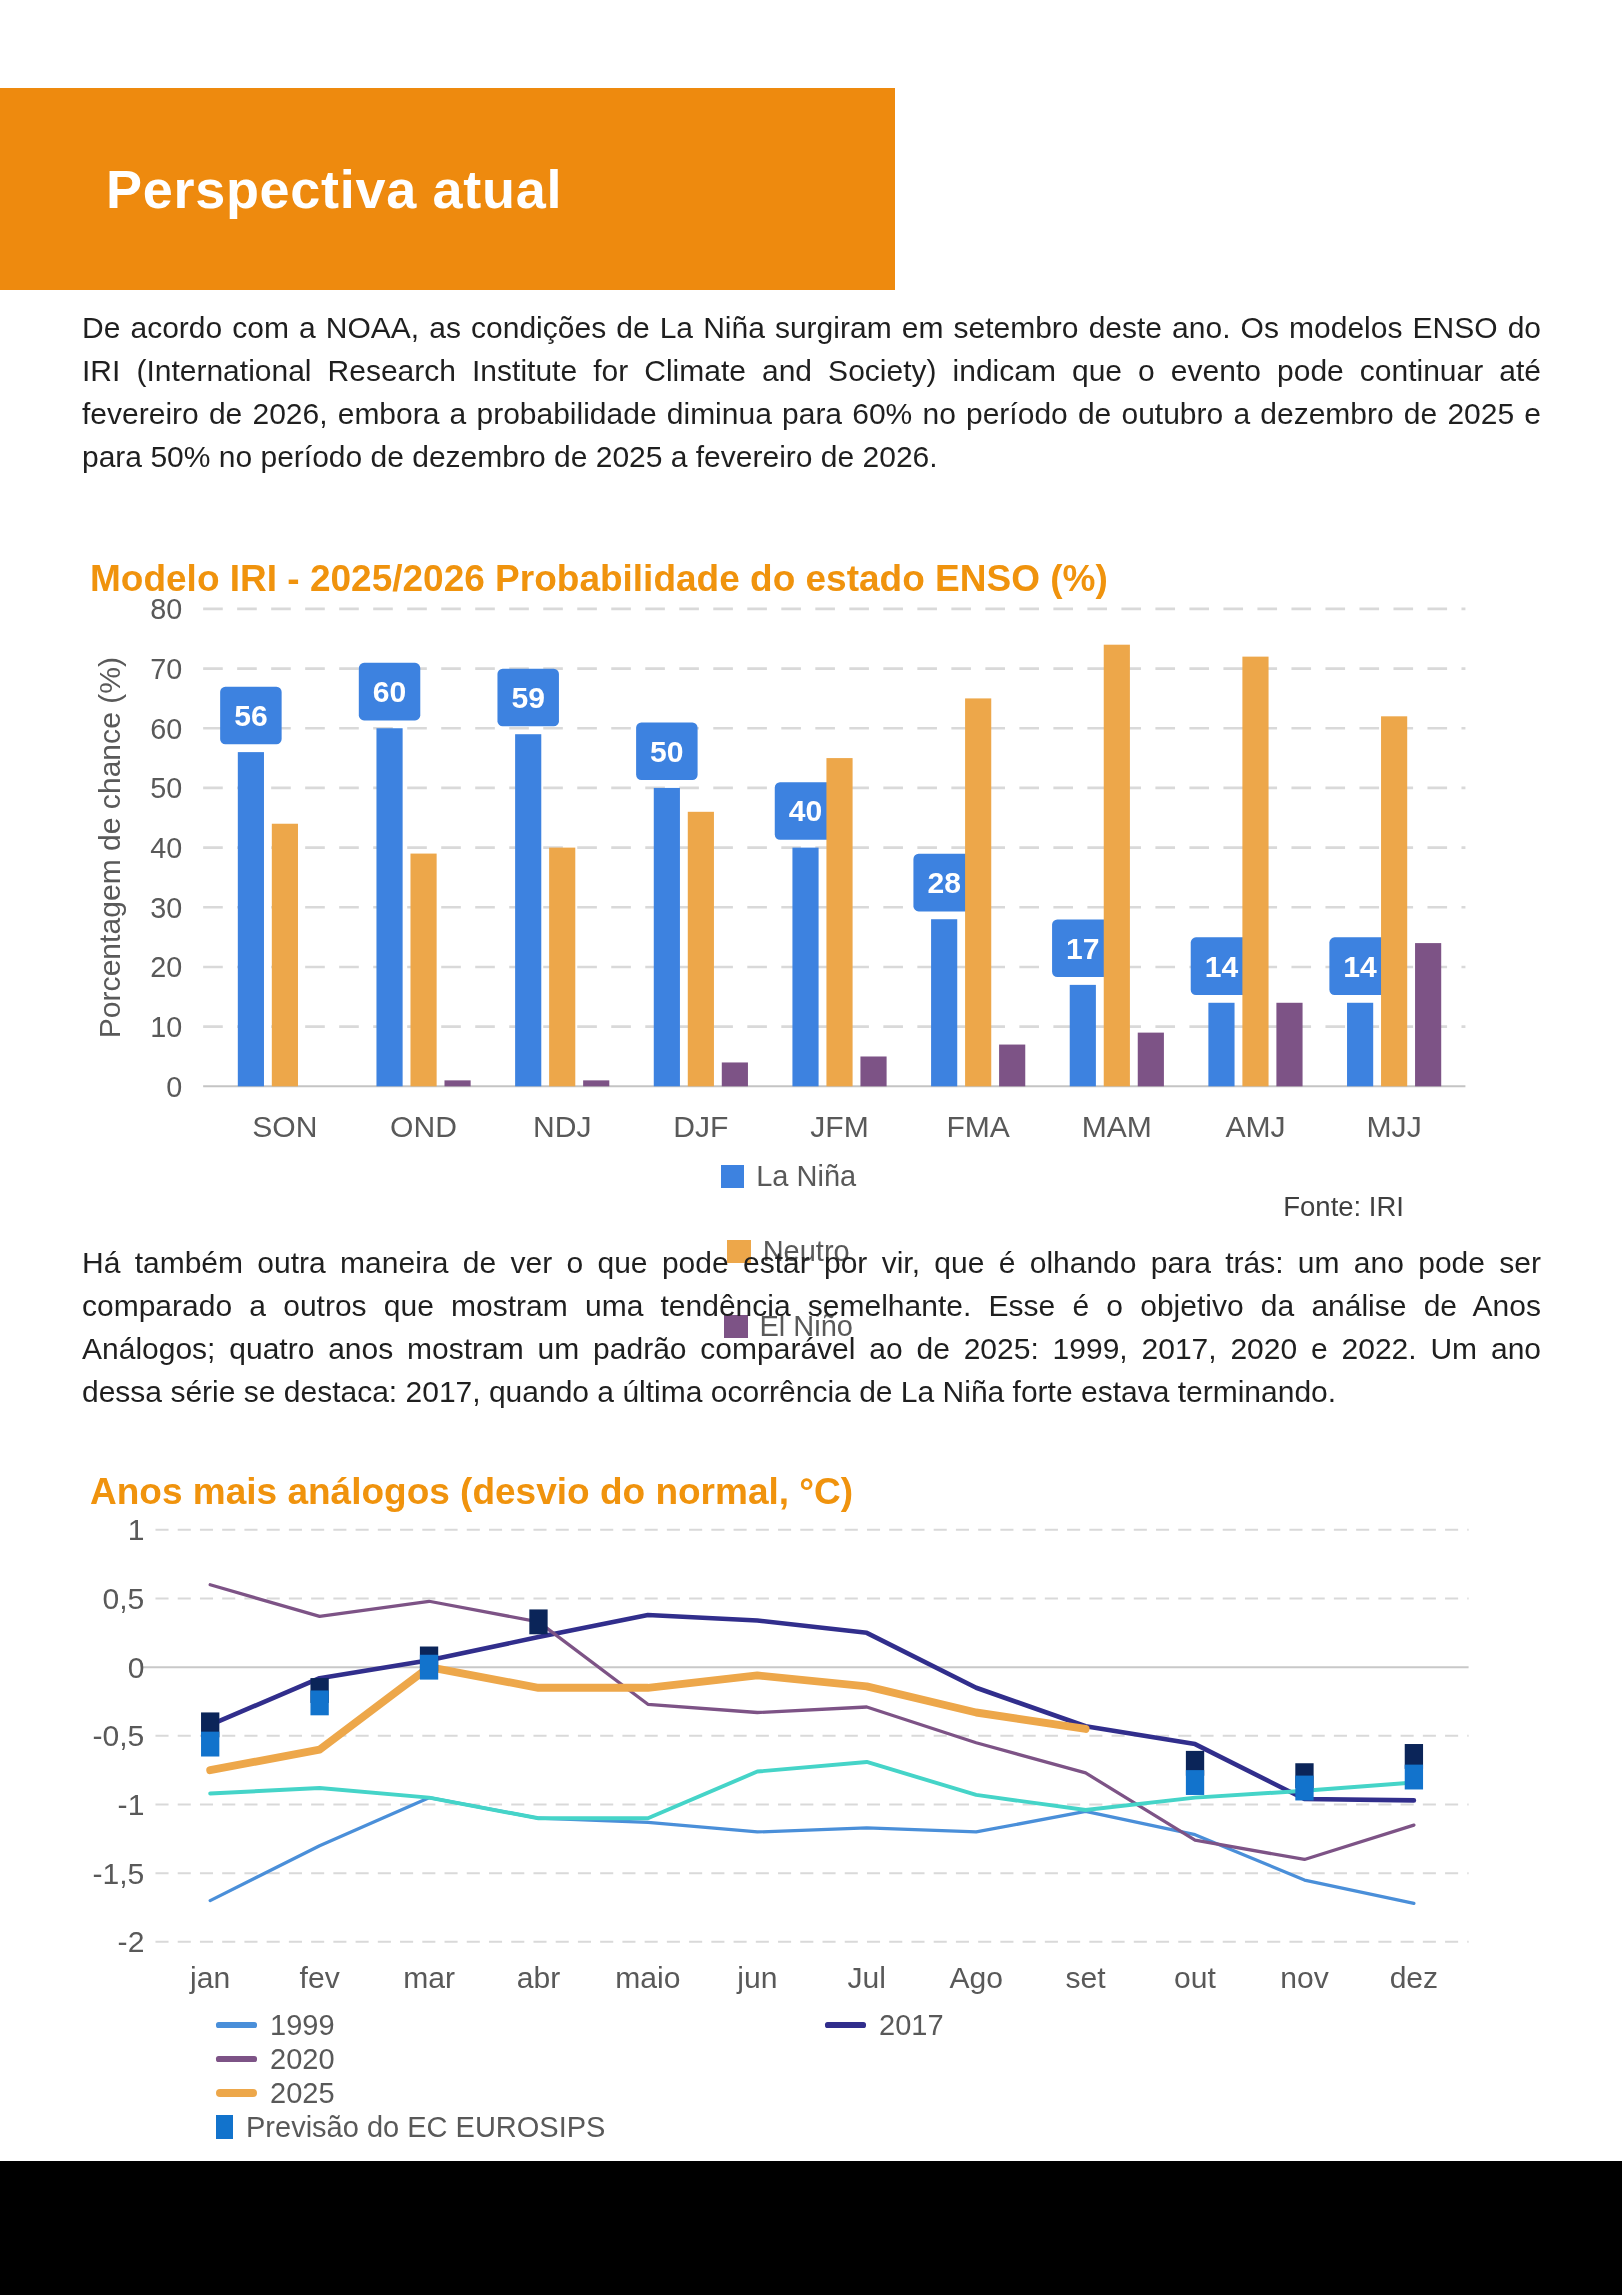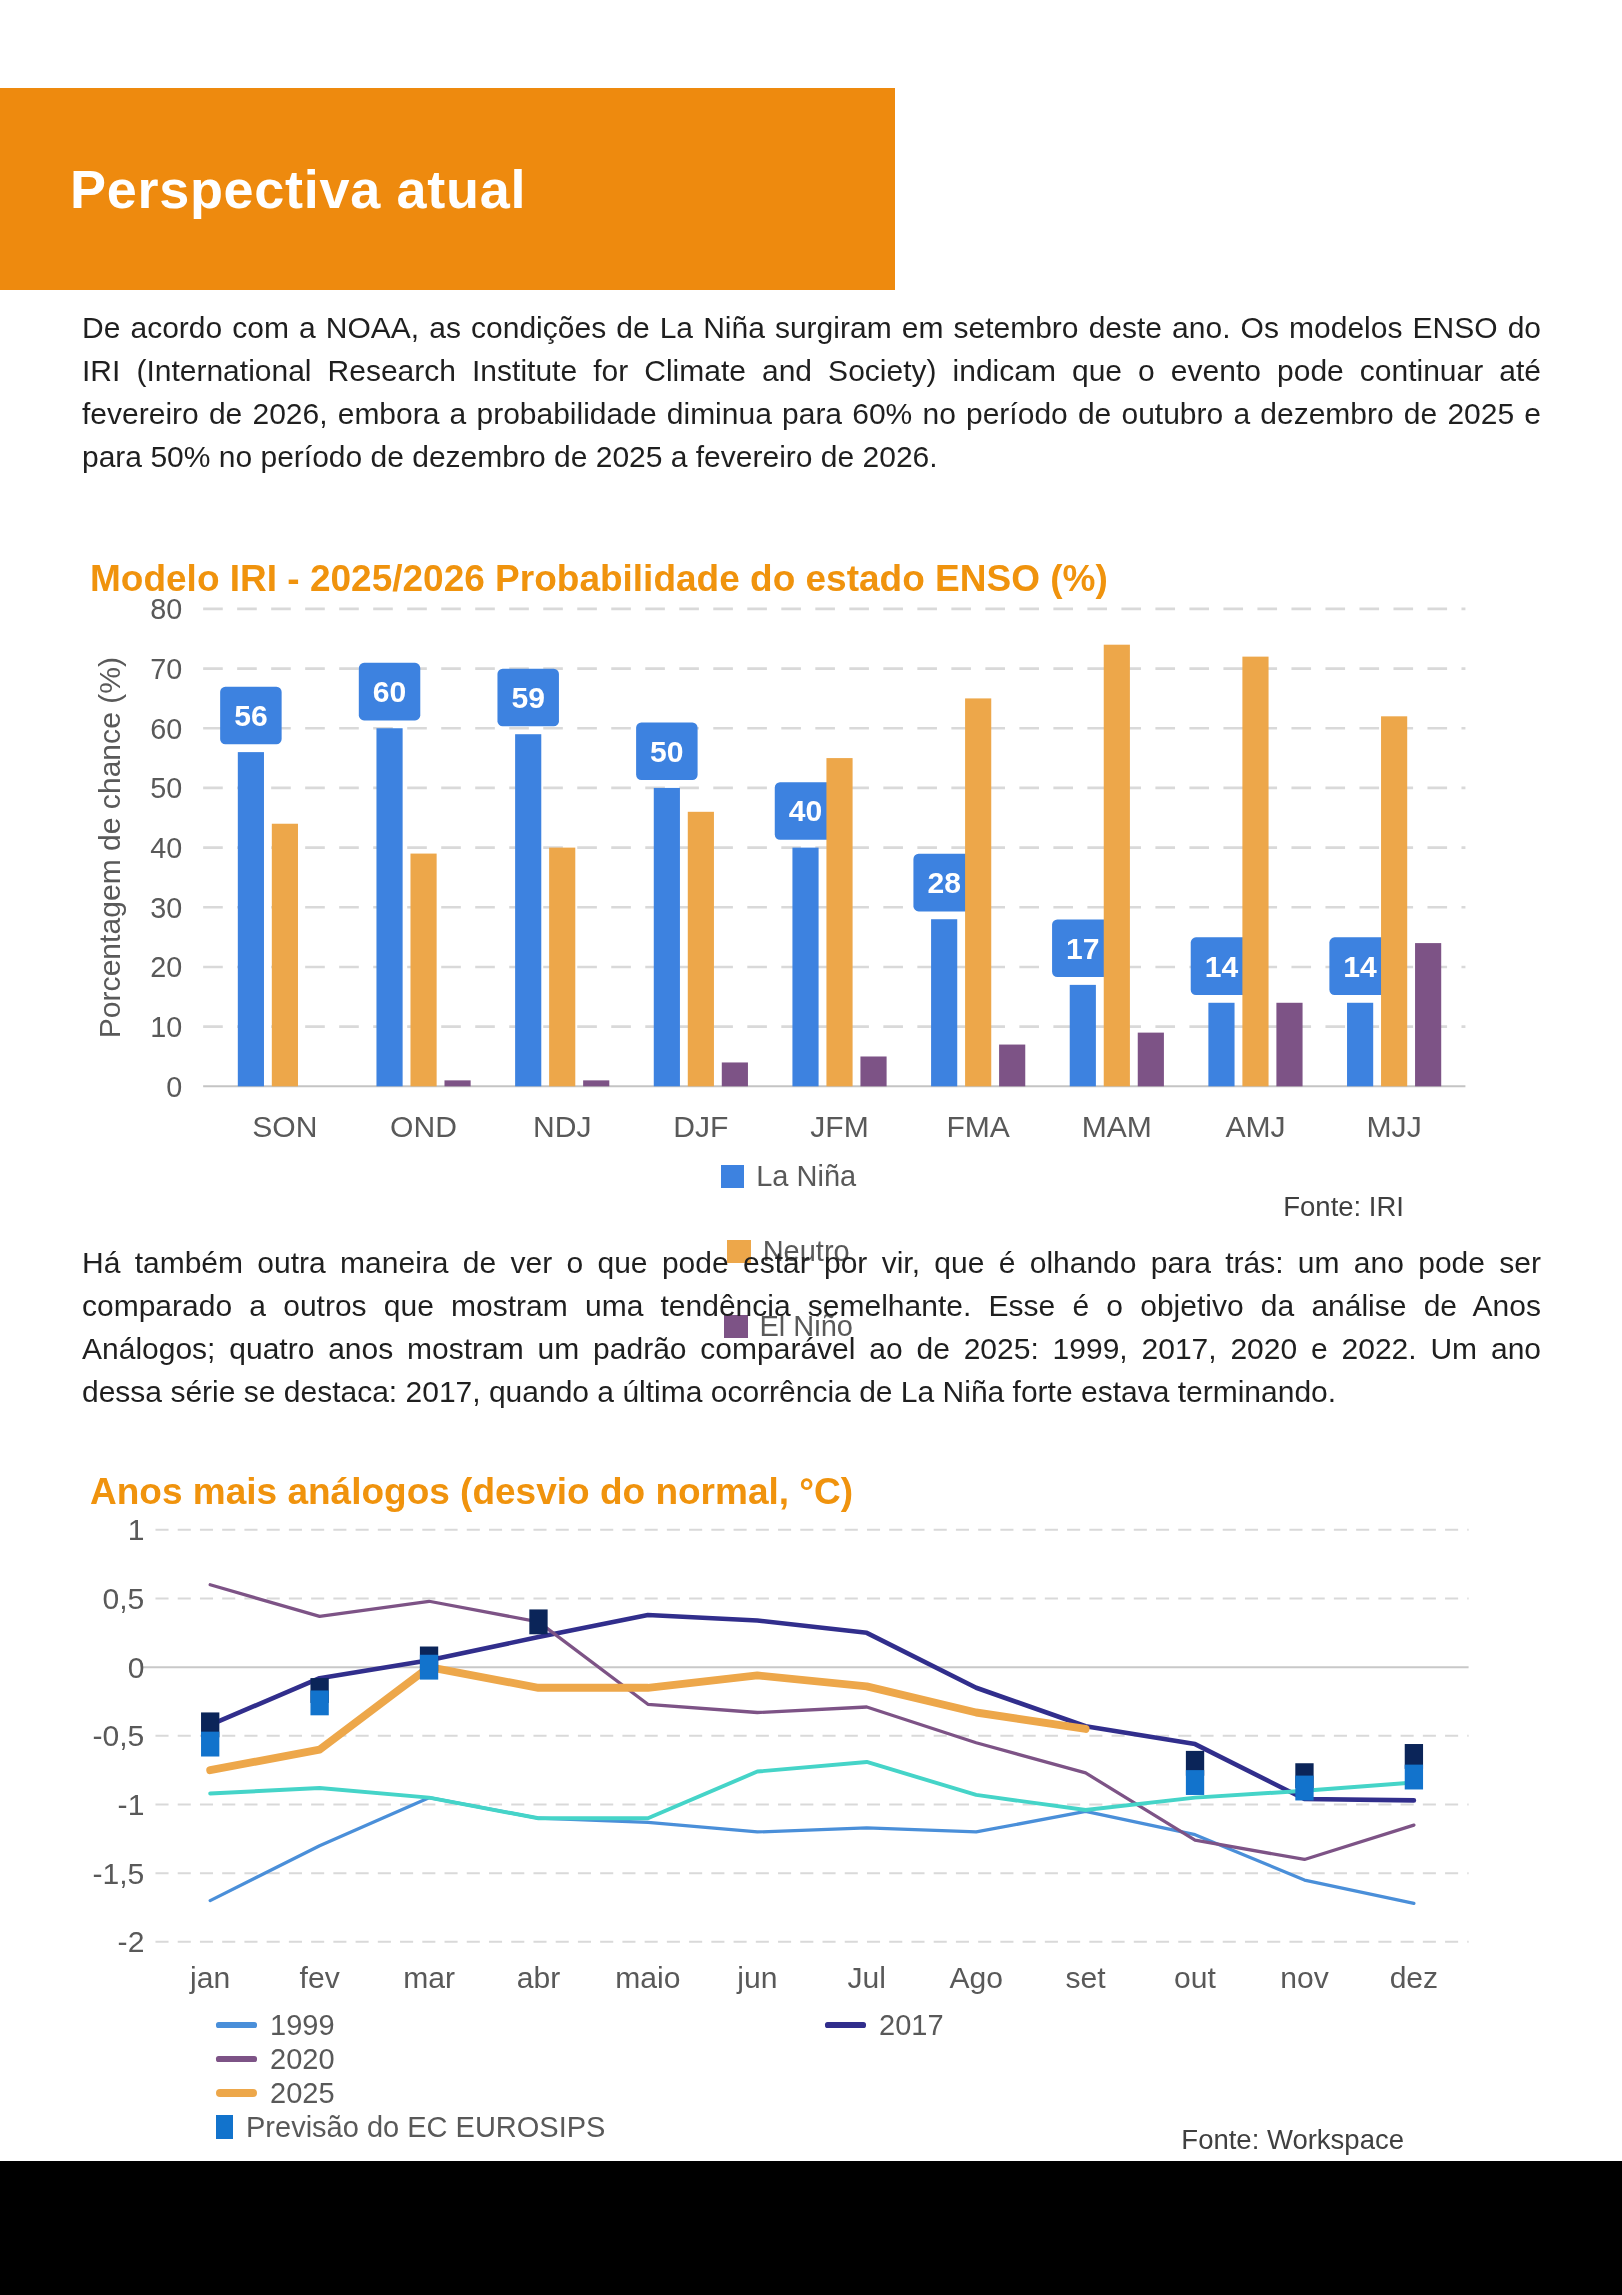--- a/index.html
+++ b/index.html
@@ -1,20 +1,20 @@
 <!DOCTYPE html>
 <html style="font-size:10.5px"><head>
 <meta charset="utf-8">
 <style>
   html,body{margin:0;padding:0;background:#ffffff;}
   .page{position:relative;width:1622px;height:2295px;background:#ffffff;
         font-family:"Liberation Sans", sans-serif;overflow:hidden;}
   .banner{position:absolute;left:0;top:88px;width:895px;height:202px;
           background:#EE8A0E;display:flex;align-items:center;}
-  .banner-title{color:#ffffff;font-size:54px;font-weight:600;padding-left:70px;letter-spacing:0.7px;}
+  .banner-title{color:#ffffff;font-size:54px;font-weight:600;padding-left:106px;letter-spacing:0.7px;}
   .body-text{position:absolute;left:82px;width:1459px;font-size:30px;line-height:43px;
              color:#1F1F1F;text-align:justify;margin:0;}
   .p1{top:306px;}
   .p2{top:1241px;}
   .section-heading{position:absolute;left:82px;margin:8px;font-size:37px;font-weight:700;color:#F0930D;}
   .h1{top:550px;}
   .h2{top:1463px;}
   .chart-svg{position:absolute;left:82px;}
   #barchart{top:586px;}
   #linechart{top:1505px;}
@@ -214,21 +214,20 @@
     </div>
     <div class="row">
       <div class="item">
         <span class="sw-mark" style="background: rgb(18, 115, 204);"></span>
         <span class="legend-label">Previsão do EC EUROSIPS</span>
       </div>
       <div></div>
     </div>
   </div>
 
-  <div class="source src2">Fonte: Workspace</div>
 
   <div class="footer">
     
     
   </div>
 
 </div>
 
 
 </body></html>

